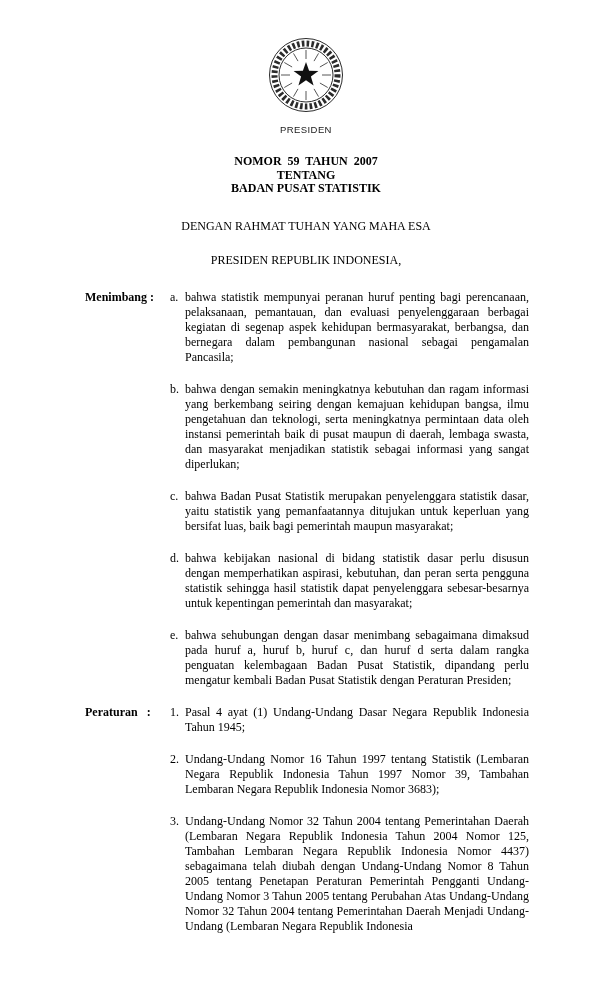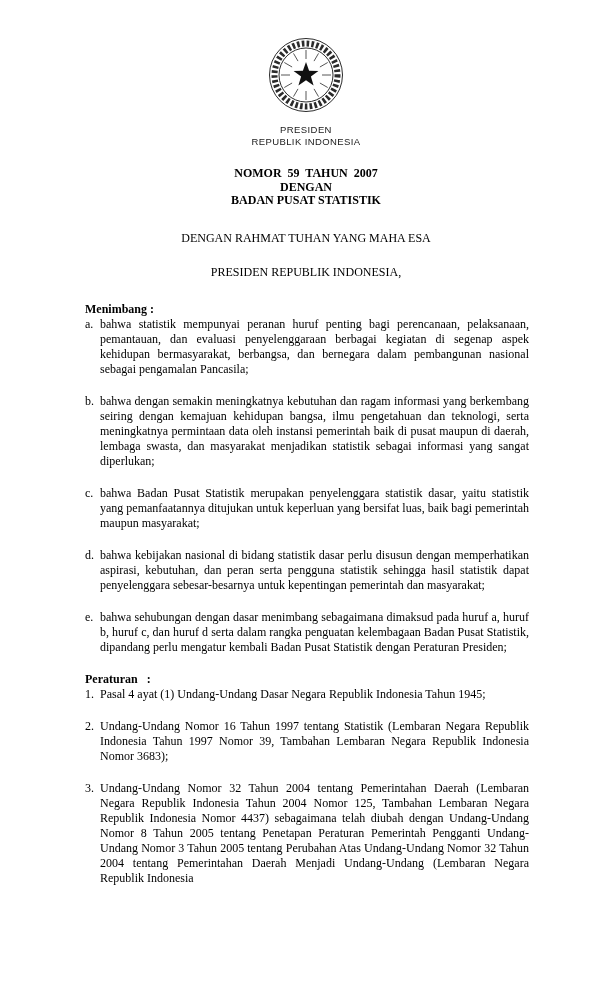--- a/index.html
+++ b/index.html
@@ -45,21 +45,21 @@
     font-weight: normal;
     font-size: 12px;
   }
   .content {
     margin-top: 22px;
     padding-left: 85px;
     padding-right: 83px;
     font-size: 12px;
     line-height: 15px;
   }
-  .section { display: flex; align-items: flex-start; flex-direction: column; }
+  .section { display: flex; align-items: flex-start; }
   .section-label {
     width: 85px;
     flex: none;
     font-weight: bold;
     white-space: pre;
   }
   .section-items { flex: 1; min-width: 0; }
   .item { display: flex; margin-bottom: 17px; }
   .item:last-child { margin-bottom: 0; }
   .item-marker { width: 15px; flex: none; }
@@ -91,26 +91,25 @@
           <line x1="48" y1="54.9" x2="52.5" y2="62.6"></line>
           <line x1="53.9" y1="49" x2="61.7" y2="53.5"></line>
         </g>
         <polygon points="40,28 36.9,36.8 27.6,37 35.1,42.6 32.4,51.5 40,46.2 47.6,51.5 44.9,42.6 52.4,37 43.1,36.8" fill="#111"></polygon>
       </svg>
     </span>
   </div>
 
   <div class="letterhead">
     <div>PRESIDEN</div>
-    <div>REPUBLIK INDONESIA</div>
   </div>
 
   <div class="title-block">
     <div>NOMOR  59  TAHUN  2007</div>
-    <div>DENGAN</div>
+    <div>TENTANG</div>
     <div>BADAN PUSAT STATISTIK</div>
   </div>
 
   <div class="invocation">DENGAN RAHMAT TUHAN YANG MAHA ESA</div>
   <div class="authority">PRESIDEN REPUBLIK INDONESIA,</div>
 
   <div class="content">
 
     <div class="section">
       <div class="section-label">Menimbang :</div>

